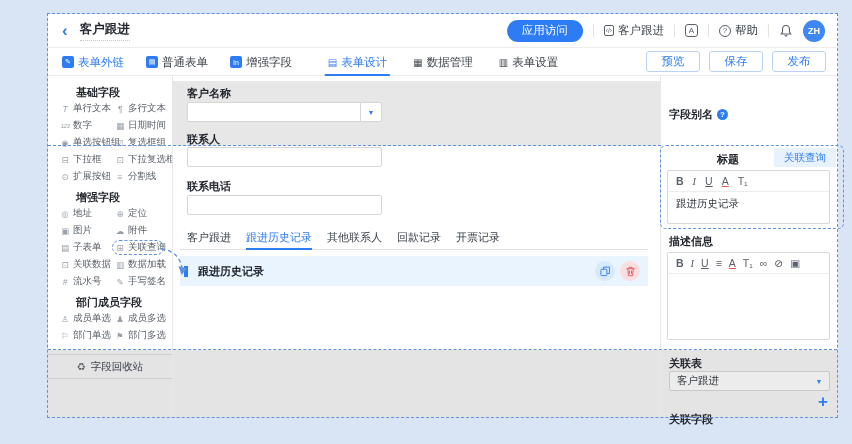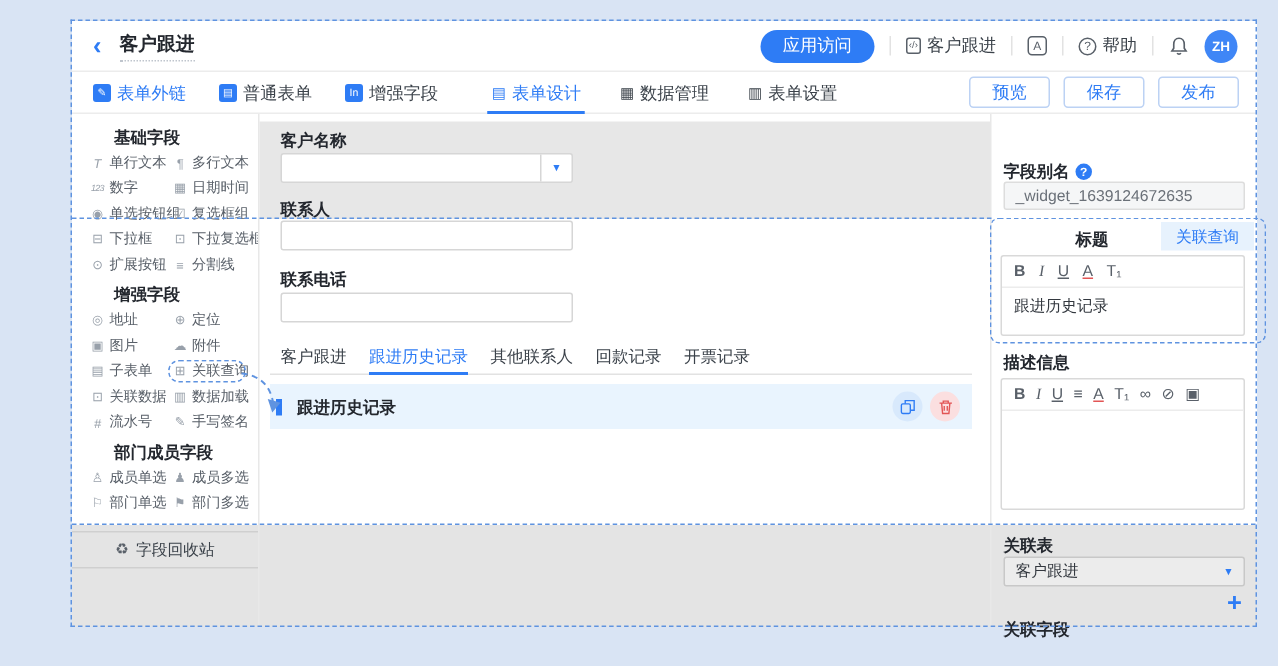--- a/index.html
+++ b/index.html
@@ -341,21 +341,20 @@
           </span>
         </span>
       </div>
     </div>
 
     <div class="inspector">
       <div class="insp-label" style="left:8px; top:31px;">
         <span>字段别名</span>
         <span class="q-badge">?</span>
       </div>
-      <div class="alias-input">_widget_1639124672635</div>
 
       <div class="insp-label" style="left:8px; top:76px;margin-left:48px;">标题</div>
       <div class="badge">关联查询</div>
       <div class="rt-box" style="top:94px; height:54px;">
         <div class="rt-toolbar">
           <span class="tg b">B</span>
           <span class="tg i">I</span>
           <span class="tg u">U</span>
           <span class="tg u-red">A</span>
           <span class="tg">T₁</span>

